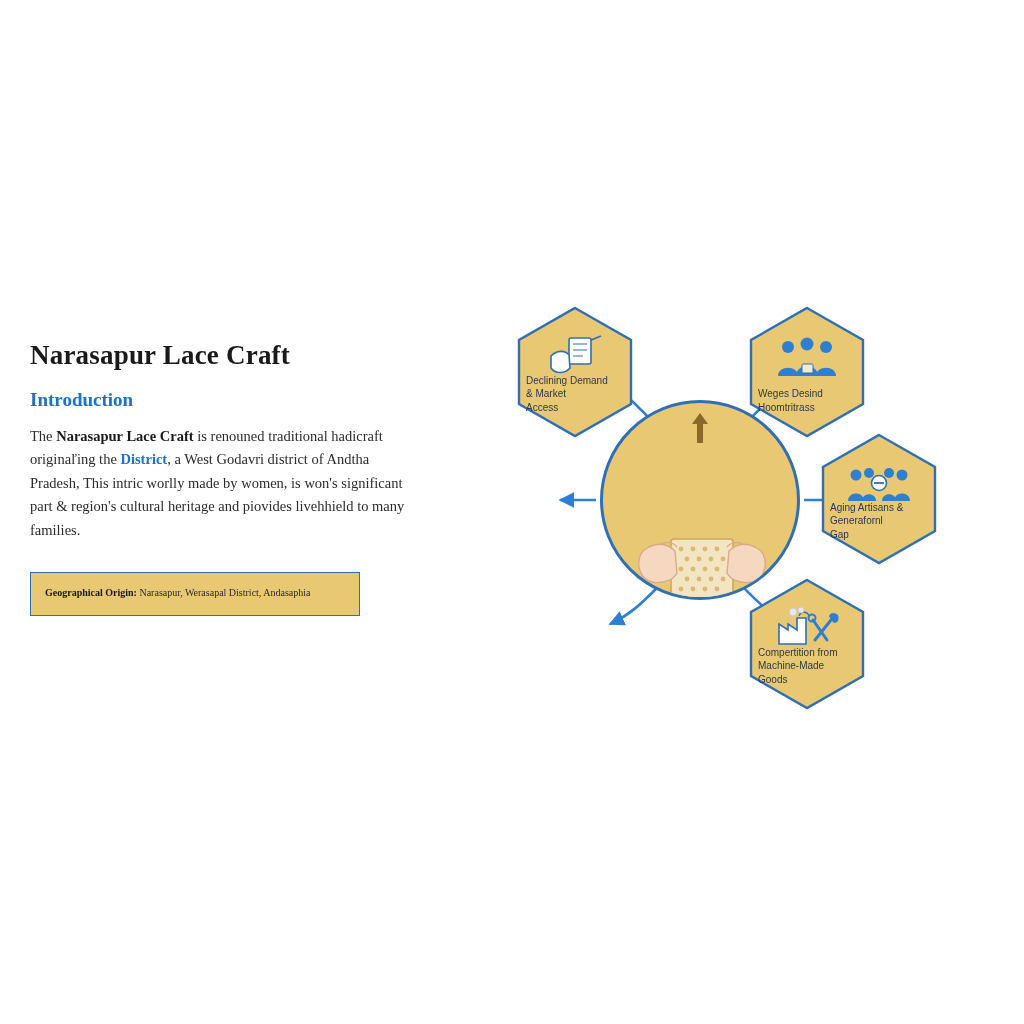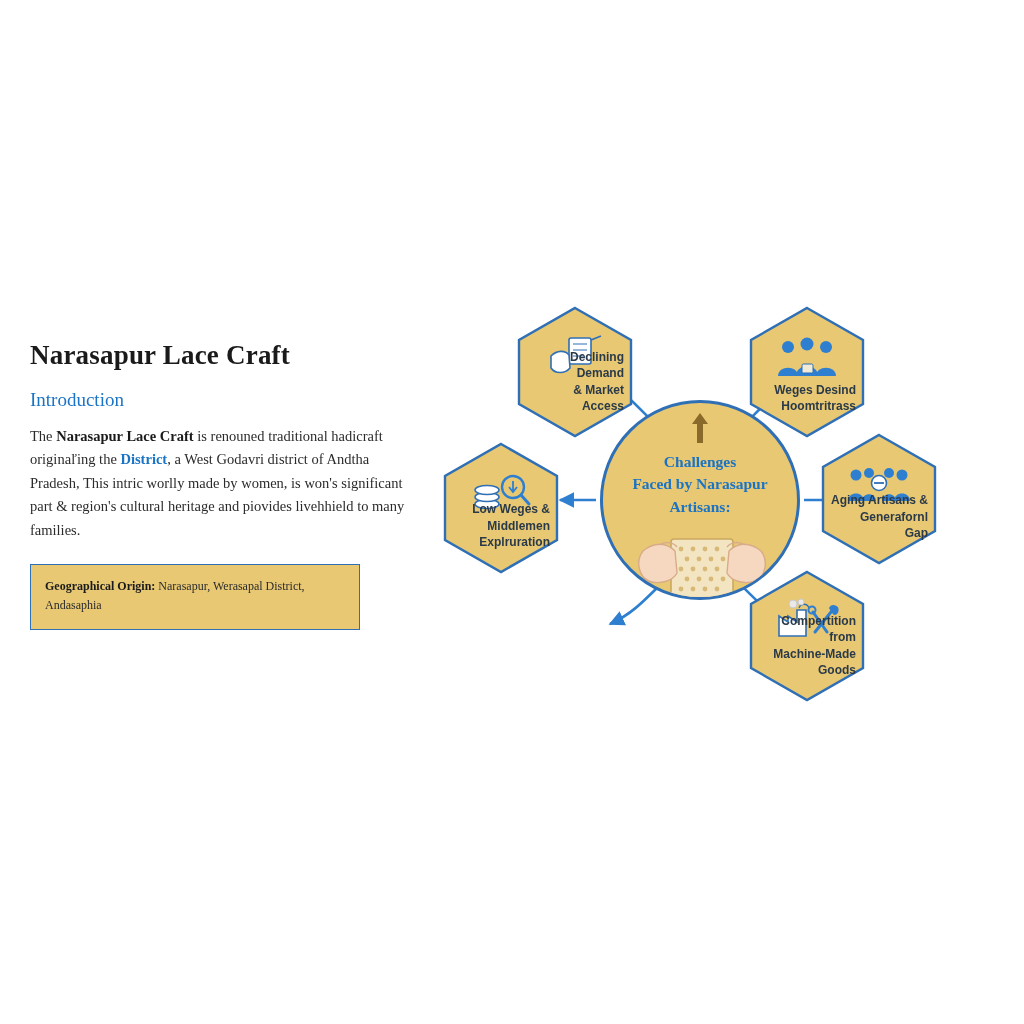--- a/index.html
+++ b/index.html
@@ -31,47 +31,47 @@
     font-family: "Liberation Serif", serif;
     font-size: 27px;
     font-weight: bold;
     color: #1a1a1a;
     margin: 0 0 18px 0;
     letter-spacing: 0.2px;
   }
   .subtitle {
     font-family: "Liberation Serif", serif;
     font-size: 19px;
-    font-weight: normal;
+    font-weight: bold;
     color: #1a73c4;
     margin: 0 0 14px 0;
   }
   .body-text {
     font-family: "Liberation Serif", serif;
     font-size: 14.5px;
     line-height: 1.62;
     color: #2b2b2b;
     margin: 0;
   }
   .body-text b {
     color: #1a1a1a;
     font-weight: bold;
   }
   .hl {
     color: #1a73c4;
     font-weight: bold;
   }
   .origin-box {
-    margin-top: 22px;
+    margin-top: 30px;
     background: #e8c873;
     border: 1.5px solid #2f6fb5;
     padding: 12px 14px 14px 14px;
     width: 300px;
     font-family: "Liberation Serif", serif;
-    font-size: 12px;
+    font-size: 10px;
     line-height: 1.55;
     color: #2b2b2b;
   }
   .origin-box b { color: #1a1a1a; }
 
   
   .diagram {
     position: absolute;
     left: 420px;
     top: 270px;
@@ -136,42 +136,42 @@
   }
   .node .hexwrap {
     position: absolute;
     inset: 0;
   }
   .node .node-label {
     position: absolute;
     left: 10px;
     right: 10px;
     bottom: 24px;
-    text-align: right;
+    text-align: left;
     font-family: "Liberation Sans", sans-serif;
-    font-size: 12px;
-    font-weight: bold;
+    font-size: 10px;
+    font-weight: normal;
     line-height: 1.35;
     color: #2b3a48;
   }
   .node .node-icon {
     position: absolute;
     left: 50%;
     margin-left: -32px;
     top: 28px;
     width: 64px;
     height: 44px;
   }
 
   .n-tl { left: 96px;  top: 36px; }
   .n-tr { left: 328px; top: 36px; }
   .n-l  { left: 22px;  top: 172px; }
   .n-r  { left: 400px; top: 163px; }
   .n-bl { left: 96px;  top: 308px; }
-  .n-br { left: 328px; top: 300px; }
+  .n-br { left: 328px; top: 308px; }
 </style>
 </head>
 <body>
 
 <div id="canvas">
 
   <div class="left-col">
     <h1 class="title">Narasapur Lace Craft</h1>
     <h2 class="subtitle">Introduction</h2>
     <p class="body-text"><span>The </span><b>Narasapur Lace Craft</b><span> is renouned traditional hadicraft originaľing the </span><span class="hl">District</span><span>, a West Godavri district of Andtha Pradesh, This intric worlly made by women, is won's significant part &amp; region's cultural heritage and piovides livehhield to many families.</span></p>
@@ -202,25 +202,20 @@
         <path d="M243,312 C221,334 210,345 190,354"></path>
 
         <path d="M318,312 C340,334 350,345 370,354"></path>
       </g>
     </svg>
 
     <div class="hub">
       <svg class="hub-arrow" viewBox="0 0 18 30">
         <path d="M9,0 L17,11 L12,11 L12,30 L6,30 L6,11 L1,11 Z" fill="#8a6a2a"></path>
       </svg>
-      <div class="hub-label">
-        <span>Challenges</span><br>
-        <span>Faced by Narasapur</span><br>
-        <span>Artisans:</span>
-      </div>
       <svg class="hub-art" viewBox="0 0 200 100">
 
         <rect x="68" y="28" width="62" height="64" rx="3" fill="#f3e4c2" stroke="#caa860" stroke-width="1.6"></rect>
         <g fill="#d9b978">
           <circle cx="78" cy="38" r="2.4"></circle>
             <circle cx="90" cy="38" r="2.4"></circle>
           <circle cx="102" cy="38" r="2.4"></circle>
             <circle cx="114" cy="38" r="2.4"></circle>
           <circle cx="84" cy="48" r="2.4"></circle>
             <circle cx="96" cy="48" r="2.4"></circle>
@@ -283,40 +278,20 @@
         <g fill="#f0ead6" stroke="#2f6fb5" stroke-width="1">
             <rect x="27" y="30" width="11" height="9" rx="1.5"></rect>
           </g>
       </svg>
       <div class="node-label">
         <span style="white-space:pre-line">Weges Desind
 Hoomtritrass</span>
       </div>
     </div>
 
-    <div class="node n-l">
-      <svg class="hexwrap" viewBox="0 0 118 132">
-        <polygon points="59,2 115,34 115,98 59,130 3,98 3,34" fill="#e8c873" stroke="#2f6fb5" stroke-width="2.4"></polygon>
-      </svg>
-      <svg class="node-icon" viewBox="0 0 64 44">
-        <g fill="#ffffff" stroke="#2f6fb5" stroke-width="1.5">
-          <ellipse cx="18" cy="34" rx="12" ry="4.5"></ellipse>
-          <ellipse cx="18" cy="27" rx="12" ry="4.5"></ellipse>
-          <ellipse cx="18" cy="20" rx="12" ry="4.5"></ellipse>
-        </g>
-        <circle cx="44" cy="17" r="11" fill="none" stroke="#2f7fd0" stroke-width="2.4"></circle>
-        <path d="M52,25 L60,34" stroke="#2f7fd0" stroke-width="3" stroke-linecap="round"></path>
-        <path d="M44,11 v10 M40,17 l4,5 l4,-5" fill="none" stroke="#2f7fd0" stroke-width="1.8"></path>
-      </svg>
-      <div class="node-label">
-        <span style="white-space:pre-line">Low Weges &amp;
-Middlemen
-Explruration</span>
-      </div>
-    </div>
 
     <div class="node n-r">
       <svg class="hexwrap" viewBox="0 0 118 132">
         <polygon points="59,2 115,34 115,98 59,130 3,98 3,34" fill="#e8c873" stroke="#2f6fb5" stroke-width="2.4"></polygon>
       </svg>
       <svg class="node-icon" viewBox="0 0 64 44">
         <g fill="#2f7fd0">
           <circle cx="9" cy="14" r="5.5"></circle>
             <path d="M1,40 C1,30 17,30 17,40 Z"></path>
           <circle cx="22" cy="12" r="5"></circle>

